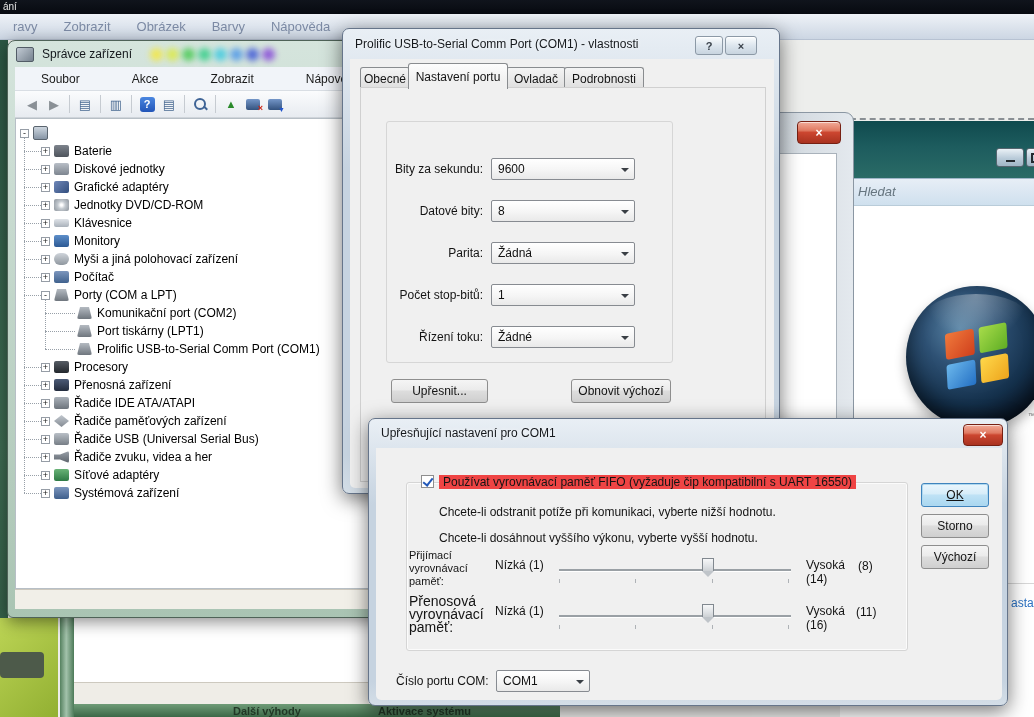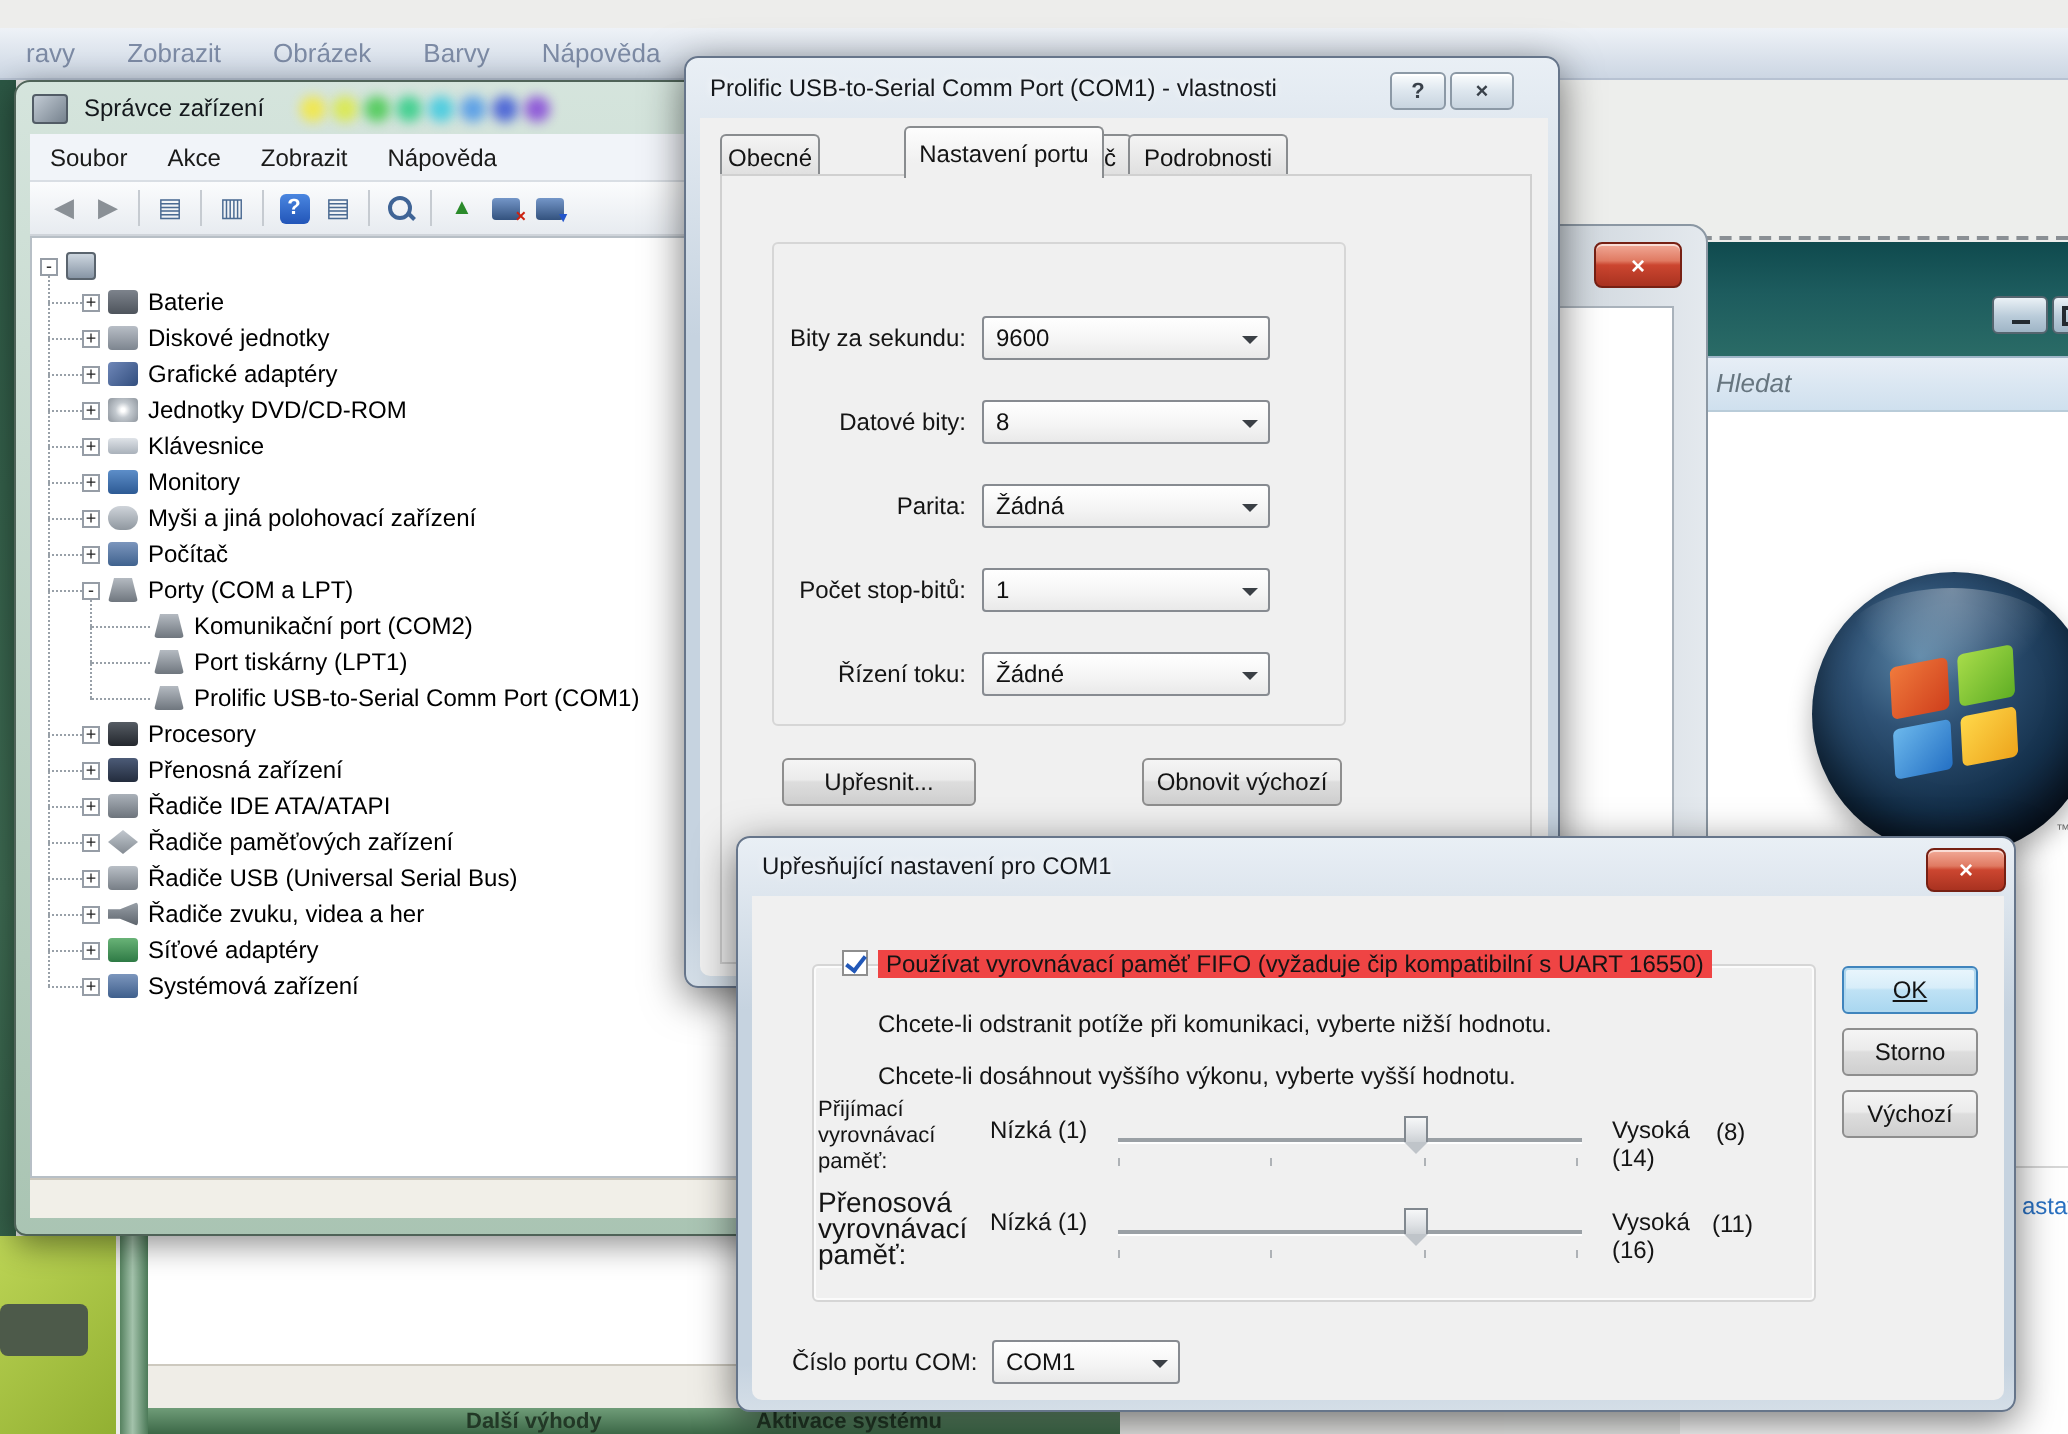--- a/index.html
+++ b/index.html
@@ -43,21 +43,21 @@
   .hiddenwin .inner{position:absolute;left:10px;top:40px;width:68px;height:328px;background:#fff;border:1px solid #a9b2bb;}
   .close-red{background:linear-gradient(180deg,#f2ab99,#e07a62 40%,#cc4630 50%,#a93220);border:1px solid #762013;border-radius:4px;color:#fff;font-weight:bold;display:flex;align-items:center;justify-content:center;box-shadow:inset 0 1px 0 rgba(255,255,255,.6);font-size:12px;}
   
   .dmwin{left:7px;top:40px;width:755px;height:578px;border:1px solid #4f6358;border-radius:8px 8px 6px 6px;
     background:linear-gradient(180deg,rgba(212,228,220,.97),rgba(166,194,176,.95));box-shadow:0 4px 16px rgba(0,0,0,.45);box-sizing:border-box;}
   .dm-titlebar{left:0;top:0;width:753px;height:26px;display:flex;align-items:center;}
   .dm-title{font-size:12px;color:#14181c;margin-left:8px;}
   .dmicon{width:16px;height:13px;margin-left:8px;background:linear-gradient(135deg,#c2cbd4,#76828e);border:1px solid #525c66;border-radius:2px;}
   .dot{width:13px;height:13px;border-radius:50%;filter:blur(3px);opacity:.85;margin-right:3px;}
   .dm-menubar{left:7px;top:26px;width:739px;height:24px;background:#f1f4f9;border-bottom:1px solid #d9dee4;display:flex;align-items:center;font-size:12px;color:#1a1a1a;box-sizing:border-box;}
-  .dmi{padding:0 10px;}
+  .dmi{padding:0 26px;}
   .dm-toolbar{left:7px;top:50px;width:739px;height:27px;background:linear-gradient(180deg,#fbfcfd,#e7ebf0);border-bottom:1px solid #cfd4da;display:flex;align-items:center;box-sizing:border-box;padding-left:6px;}
   .tbi{width:22px;height:20px;display:flex;align-items:center;justify-content:center;font-size:13px;color:#8a9096;}
   .tsep{width:1px;height:18px;background:#c6cbd1;margin:0 4px;}
   .glyph-blue{color:#4a6a92;font-size:13px;}
   .helpchip{width:15px;height:15px;background:linear-gradient(#4a86e0,#2255b8);color:#fff;border-radius:3px;font-size:11px;font-weight:bold;display:flex;align-items:center;justify-content:center;}
   .mag{position:relative;width:12px;height:12px;}
   .mag .lens{position:absolute;left:0;top:0;width:8px;height:8px;border:2px solid #3f6496;border-radius:50%;}
   .mag .handle{position:absolute;left:9px;top:9px;width:5px;height:2px;background:#3f6496;transform:rotate(45deg);}
   .monchip{position:relative;width:14px;height:11px;background:linear-gradient(#7496c8,#33527e);border-radius:2px;}
   .monchip .ov{position:absolute;right:-3px;bottom:-3px;font-size:9px;font-weight:bold;}
@@ -92,21 +92,21 @@
   .ic-sound{background:linear-gradient(#9aa1a9,#5c636b);clip-path:polygon(0 30%,40% 30%,100% 0,100% 100%,40% 70%,0 70%);}
   .ic-network{background:linear-gradient(#69b377,#2e7a45);}
   .ic-system{background:linear-gradient(#7c96bd,#3f5f8c);}
   .dm-status{left:7px;top:548px;width:739px;height:20px;background:#f1efe8;border-top:1px solid #cbc7bd;box-sizing:border-box;}
   
   .dlg{border:1px solid #66758a;border-radius:7px;background:linear-gradient(180deg,#e9eff5,#c6d3e0 30%,#c6d3e0 92%,#d4dee7);box-shadow:0 5px 20px rgba(0,0,0,.55);box-sizing:border-box;}
   .dlg-title{font-size:12px;color:#15181c;text-shadow:0 0 4px #fff;}
   .dlg-content{position:absolute;background:#f0f0f0;border-radius:0 0 5px 5px;}
   .capbtn{background:linear-gradient(180deg,#fbfdfe,#dde6ee 50%,#c8d4df);border:1px solid #8c99a6;border-radius:3px;display:flex;align-items:center;justify-content:center;color:#39414a;font-size:11px;font-weight:bold;box-shadow:inset 0 1px 0 #fff;}
   .tab{position:absolute;border:1px solid #898c8f;border-bottom:none;border-radius:3px 3px 0 0;background:linear-gradient(#f4f4f4,#dedede);font-size:12px;color:#141414;display:flex;align-items:center;justify-content:center;}
-  .tab.active{background:linear-gradient(#fdfdfd,#f0f0f0 70%);z-index:3;margin-left:44px;}
+  .tab.active{background:linear-gradient(#fdfdfd,#f0f0f0 70%);z-index:3;}
   .tabpage{position:absolute;border:1px solid #d0d0d0;background:#f0f0f0;}
   .panelbox{position:absolute;border:1px solid #d6d6d6;border-radius:3px;}
   .frow{position:absolute;display:flex;align-items:center;height:22px;margin-top:12px;}
   .flabel{flex:0 0 95px;text-align:right;margin-right:8px;font-size:12px;color:#141414;}
   .combo{position:relative;height:22px;border:1px solid #878b91;border-radius:2px;background:linear-gradient(#fff,#f5f5f5 55%,#e9e9e9);display:flex;align-items:center;font-size:12px;color:#111;padding-left:6px;box-sizing:border-box;}
   .combo .arr{position:absolute;right:5px;top:9px;width:0;height:0;border-left:4px solid transparent;border-right:4px solid transparent;border-top:4px solid #3a3f45;}
   .vbtn{background:linear-gradient(#f5f5f5,#ebebeb 45%,#dddddd 50%,#cfcfcf);border:1px solid #8e8e8e;border-radius:3px;font-size:12px;color:#141414;display:flex;align-items:center;justify-content:center;}
   .vbtn.default{background:linear-gradient(#eaf6fd,#d7edf9 45%,#bfe2f5 50%,#a9d7f0);border:1px solid #3f84bd;box-shadow:0 0 0 1px #b0d8ef inset;text-decoration:underline;}
   .groupbox{position:absolute;border:1px solid #d5d5d5;border-radius:3px;box-shadow:inset 0 0 0 1px rgba(255,255,255,.7);}
   .cb{position:absolute;width:13px;height:13px;background:#fff;border:1px solid #8e8e8e;box-sizing:border-box;}
@@ -128,20 +128,23 @@
   .runicon{width:16px;height:12px;border:1px solid #6a7a8a;background:linear-gradient(#eef3f8,#b9c6d2);margin-right:6px;box-sizing:border-box;}
   .run-body{position:absolute;left:5px;top:26px;width:120px;height:45px;background:#fff;}
   .progicon{position:absolute;left:44px;top:48px;width:76px;height:25px;background:linear-gradient(135deg,#3c7ada,#1b4fa0);border:2px solid #e8f0fa;border-radius:5px;box-sizing:border-box;}
   .progicon::before{content:"";position:absolute;left:5px;top:3px;width:28px;height:14px;background:#85b5ef;border-radius:2px;}
 </style>
 </head>
 <body>
 
 <div id="screen">
 
+  <div class="abs paint-titlebar">
+    <span>ání</span>
+  </div>
   <div class="abs paint-menubar">
     <span class="pmi">ravy</span>
     <span class="pmi">Zobrazit</span>
     <span class="pmi">Obrázek</span>
     <span class="pmi">Barvy</span>
     <span class="pmi">Nápověda</span>
   </div>
 
   <div class="abs desk-strip"></div>
   <div class="abs lime"></div>

